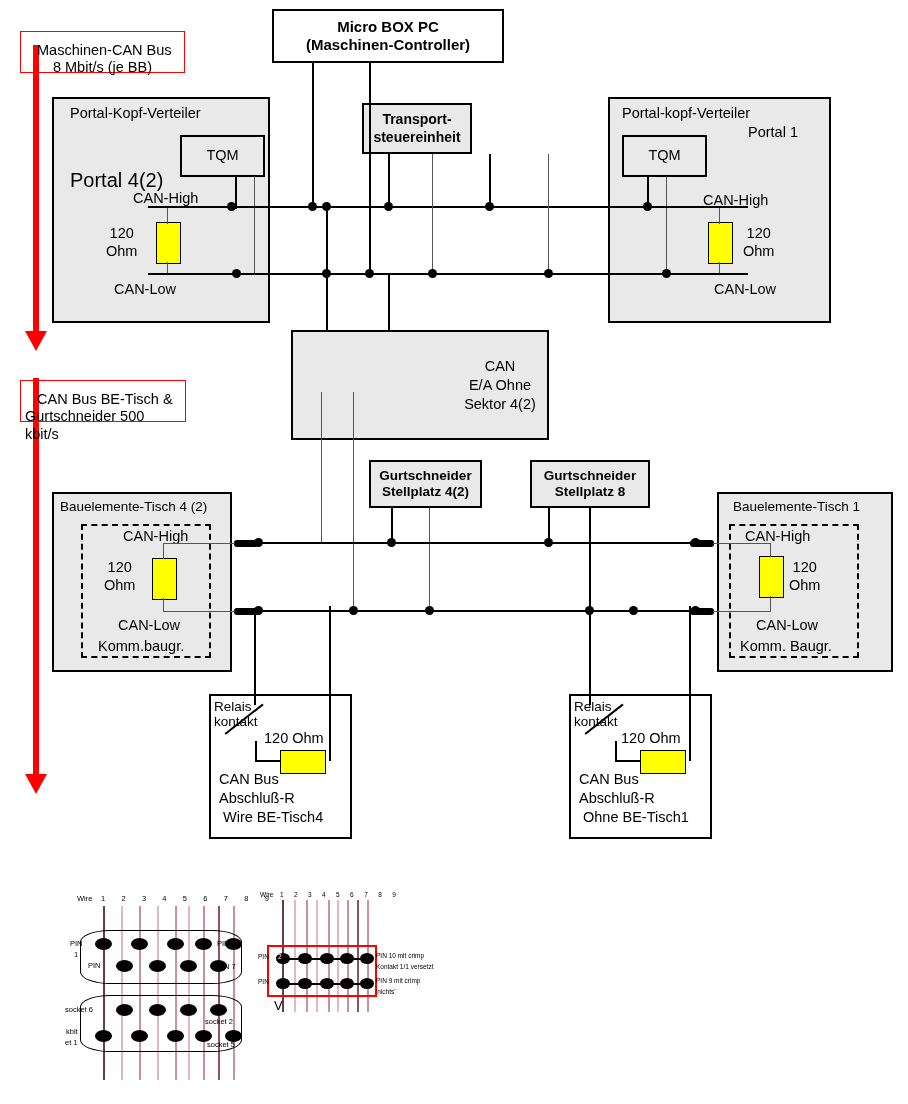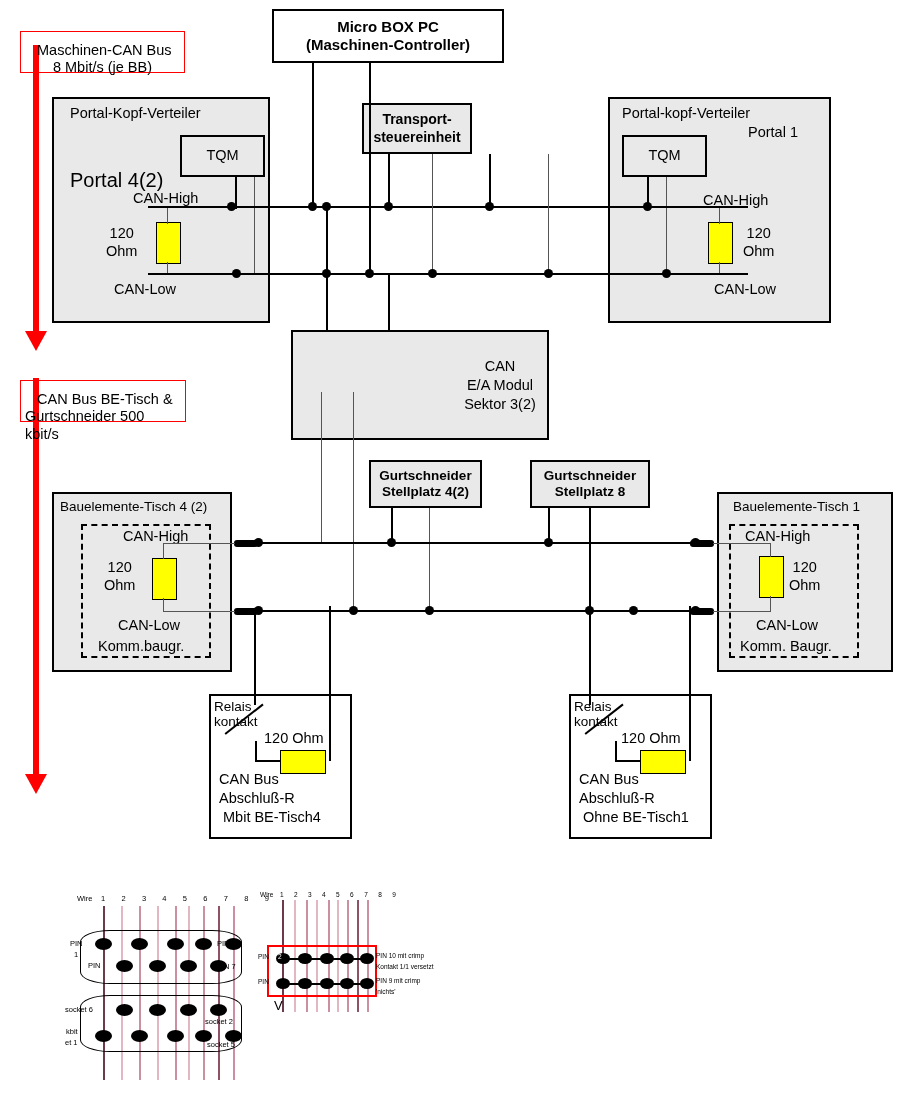--- a/index.html
+++ b/index.html
@@ -162,22 +162,22 @@
   <div class="dot" style="left:232px;top:269px;"></div>
   <div class="dot" style="left:322px;top:269px;"></div>
   <div class="dot" style="left:365px;top:269px;"></div>
   <div class="dot" style="left:428px;top:269px;"></div>
   <div class="dot" style="left:544px;top:269px;"></div>
   <div class="dot" style="left:662px;top:269px;"></div>
 
   <div class="box" style="left:291px;top:330px;width:258px;height:110px;display:block;"></div>
   <div class="lbl" style="left:455px;top:357px;font-size:14.5px;text-align:center;line-height:1.3;width:90px;">
     <span>CAN</span><br>
-    <span>E/A Modul</span><br>
-    <span>Sektor 3(2)</span>
+    <span>E/A Ohne</span><br>
+    <span>Sektor 4(2)</span>
   </div>
 
   <div class="thin-v" style="left:321px;top:392px;height:152px;"></div>
   <div class="thin-v" style="left:353px;top:392px;height:219px;"></div>
 
   <div class="box" style="left:369px;top:460px;width:113px;height:48px;font-size:13.5px;font-weight:bold;">
     <div>Gurtschneider</div>
     <div>Stellplatz 4(2)</div>
   </div>
   <div class="box" style="left:530px;top:460px;width:120px;height:48px;font-size:13.5px;font-weight:bold;">
@@ -246,21 +246,21 @@
   <div class="box white" style="left:209px;top:694px;width:143px;height:145px;display:block;"></div>
   <div class="lbl" style="left:214px;top:699px;font-size:13.5px;line-height:1.12;">
     <span>Relais</span><br>
     <span>kontakt</span>
   </div>
   <div class="lbl" style="left:264px;top:730px;font-size:14.5px;">120 Ohm</div>
   <div class="res" style="left:280px;top:750px;width:44px;height:22px;"></div>
   <div class="lbl" style="left:219px;top:770px;font-size:14.5px;line-height:1.3;">
     <span>CAN Bus</span><br>
     <span>Abschluß-R</span><br>
-    &nbsp;<span>Mbit BE-Tisch4</span>
+    &nbsp;<span>Wire BE-Tisch4</span>
   </div>
 
   <div class="vline" style="left:254px;top:610px;height:95px;"></div>
   <div class="relaisline" style="left:225px;top:733px;width:48px;transform:rotate(-38deg);"></div>
   <div class="vline" style="left:255px;top:741px;height:20px;"></div>
   <div class="hline" style="left:255px;top:760px;width:26px;"></div>
   <div class="vline" style="left:329px;top:606px;height:155px;"></div>
 
   <div class="box white" style="left:569px;top:694px;width:143px;height:145px;display:block;"></div>
   <div class="lbl" style="left:574px;top:699px;font-size:13.5px;line-height:1.12;">

